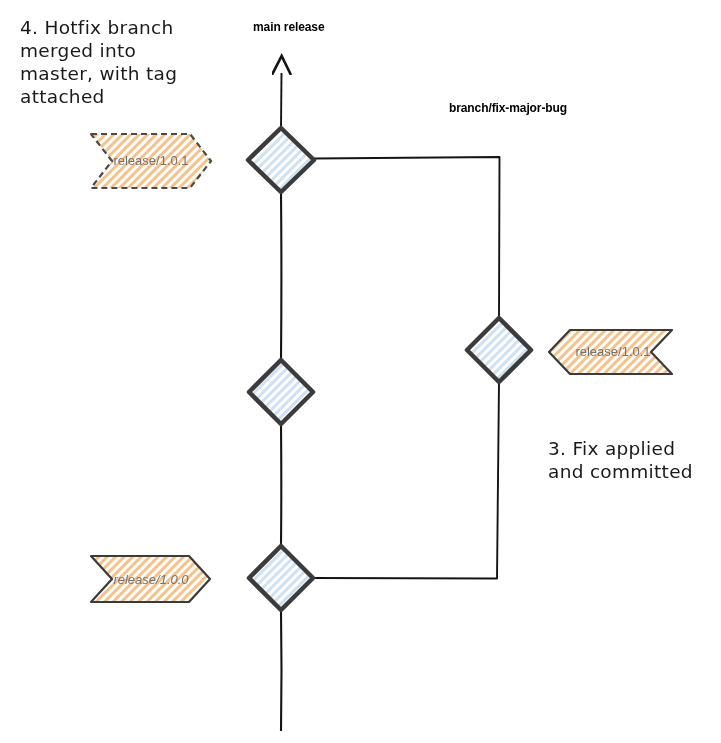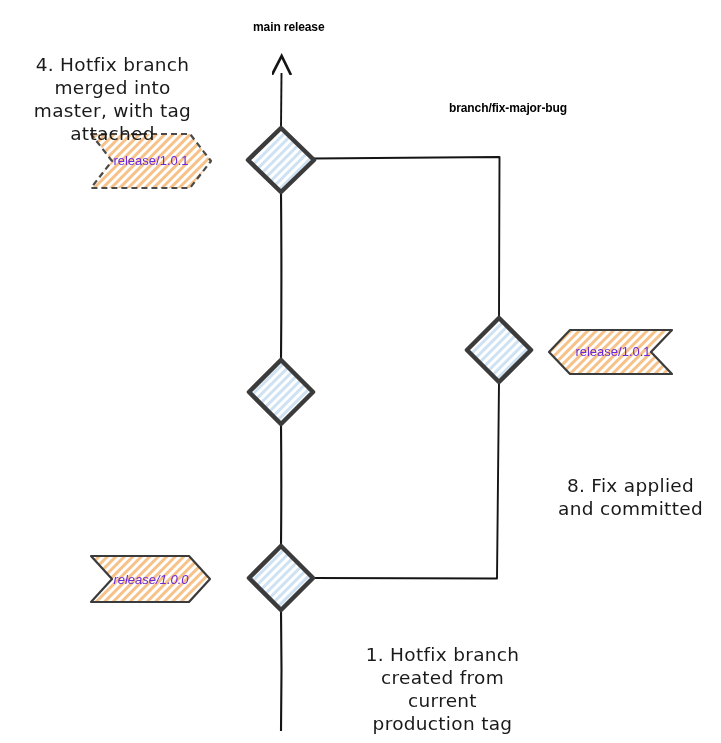--- a/index.html
+++ b/index.html
@@ -32,30 +32,28 @@
     color: #000000;
     white-space: nowrap;
     letter-spacing: -0.1px;
   }
   .note {
     position: absolute;
     font-family: "DejaVu Sans", sans-serif;
     font-size: 18.5px;
     line-height: 23px;
     color: #1a1a1a;
-    text-align: center;
     letter-spacing: 0.3px;
     white-space: pre-line;
-    margin-top: 37px;
   }
   .tag-text {
     position: absolute;
     font-family: "Liberation Sans", sans-serif;
     font-size: 13px;
-    color: #6d28d9;
+    color: #737373;
     text-align: center;
     white-space: nowrap;
   }
 </style>
 </head>
 <body>
 
 <div id="canvas">
 
   <svg id="diagram-svg" viewBox="0 0 721 743" xmlns="http://www.w3.org/2000/svg">
@@ -118,20 +116,16 @@
   <div class="branch-label" style="left:449px; top:101px;">branch/fix-major-bug</div>
 
   <div class="tag-text" style="left:91px; top:153px; width:120px;">release/1.0.1</div>
   <div class="tag-text" style="left:551px; top:344px; width:124px;">release/1.0.1</div>
   <div class="tag-text" style="left:91px; top:572px; width:120px;font-style:italic;">release/1.0.0</div>
 
   <div class="note" style="left:20px; top:16px; width:185px;">4. Hotfix branch
 merged into
 master, with tag
 attached</div>
-  <div class="note" style="left:548px; top:437px; width:165px;">8. Fix applied
+  <div class="note" style="left:548px; top:437px; width:165px;">3. Fix applied
 and committed</div>
-  <div class="note" style="left:355px; top:606px; width:175px;">1. Hotfix branch
-created from
-current
-production tag</div>
 
 </div>
 
 </body></html>

